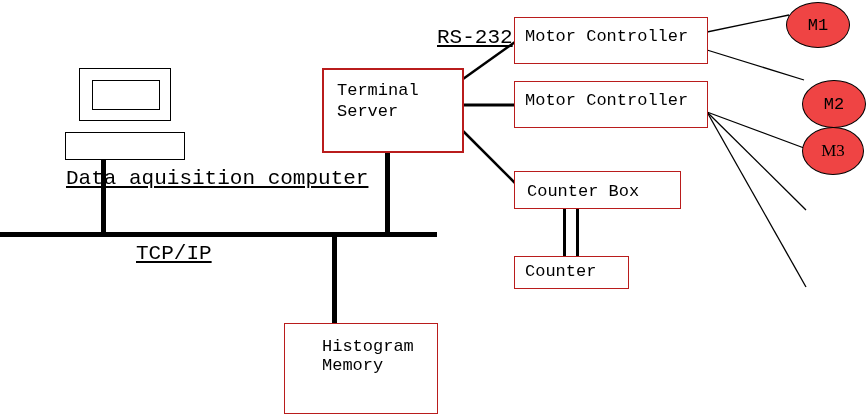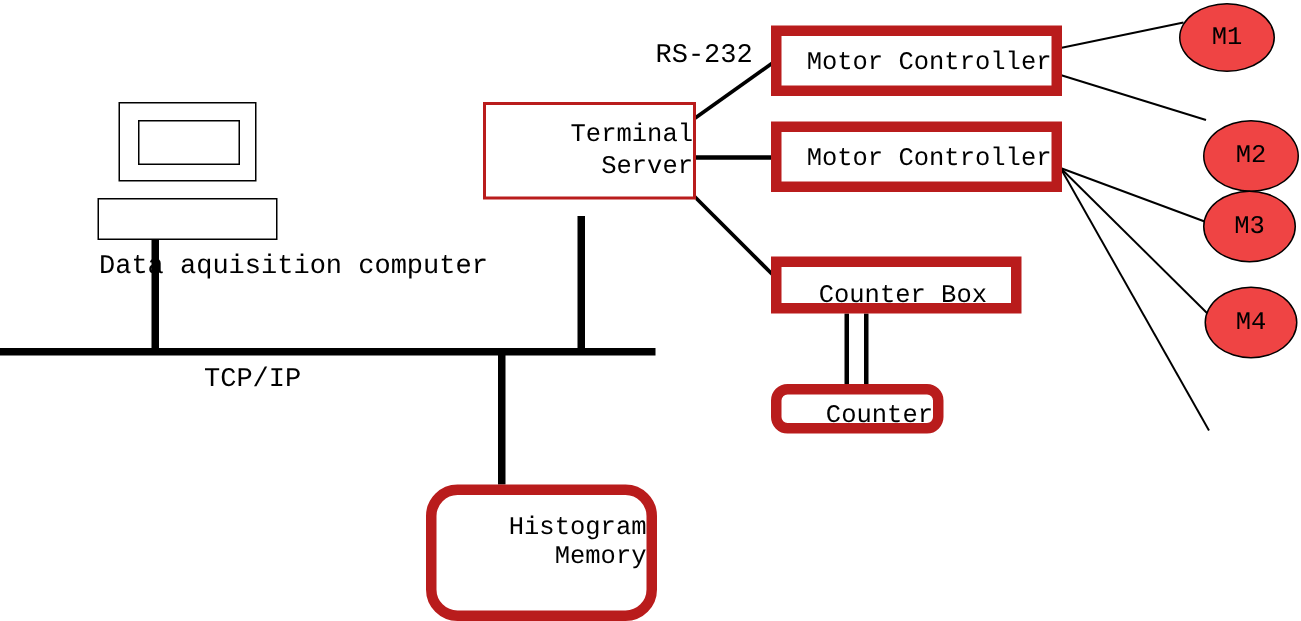--- a/index.html
+++ b/index.html
@@ -13,59 +13,59 @@
     overflow: hidden;
   }
   #lines-layer {
     position: absolute;
     left: 0; top: 0;
     width: 867px; height: 414px;
   }
   .box {
     position: absolute;
     box-sizing: border-box;
-    border: 7px solid #b91c1c;
+    border: 1px solid #b91c1c;
     background: #fff;
     font-size: 17px;
     line-height: 21px;
     white-space: pre-line;
-    text-align: right;
   }
   .label {
     position: absolute;
-    font-size: 18px;
+    font-size: 21px;
     line-height: 17px;
     white-space: pre;
+    text-decoration: underline;
   }
   .ellipse {
     position: absolute;
     box-sizing: border-box;
     border: 1px solid #000;
     border-radius: 50%;
     background: #ef4444;
     font-size: 17px;
     display: flex;
     align-items: center;
     justify-content: center;
   }
   
   #monitor-outer { position: absolute; left: 79px; top: 68px; width: 90px; height: 51px; border: 1px solid #000; background: #fff; }
   #monitor-screen { position: absolute; left: 92px; top: 80px; width: 66px; height: 28px; border: 1px solid #000; background: #fff; }
   #keyboard { position: absolute; left: 65px; top: 132px; width: 118px; height: 26px; border: 1px solid #000; background: #fff; }
 
-  #terminal-server { left: 322px; top: 68px; width: 142px; height: 65px; border-width: 2px; padding: 10px 0 0 13px; }
+  #terminal-server { left: 322px; top: 68px; width: 142px; height: 85px; border-width: 2px; padding: 10px 0 0 13px; }
   #motor-controller-1 { left: 514px; top: 17px; width: 194px; height: 47px; padding: 8px 0 0 10px; }
   #motor-controller-2 { left: 514px; top: 81px; width: 194px; height: 47px; padding: 8px 0 0 10px; }
   #counter-box { left: 514px; top: 171px; width: 167px; height: 38px; padding: 9px 16px 0 12px; }
-  #counter { left: 514px; top: 256px; width: 115px; height: 33px; padding: 4px 0 0 10px; border-radius: 11px; }
-  #histogram-memory { left: 284px; top: 323px; width: 154px; height: 91px; padding: 13px 0 0 37px; line-height: 19px; border-radius: 21px; }
+  #counter { left: 514px; top: 256px; width: 115px; height: 33px; padding: 4px 0 0 10px; }
+  #histogram-memory { left: 284px; top: 323px; width: 154px; height: 91px; padding: 13px 0 0 37px; line-height: 19px; }
 
   #motor-m1 { left: 786px; top: 2px;   width: 64px; height: 46px; }
   #motor-m2 { left: 802px; top: 80px;  width: 64px; height: 48px; }
-  #motor-m3 { left: 802px; top: 127px; width: 62px; height: 48px; }
+  #motor-m3 { left: 802px; top: 127px; width: 62px; height: 48px; font-family: Liberation Serif, serif; }
   #motor-m4 { left: 803px; top: 191px; width: 62px; height: 48px; }
   #motor-m5 { left: 802px; top: 272px; width: 62px; height: 48px; }
 
   #computer-caption { left: 66px; top: 170px; }
   #tcpip-label { left: 136px; top: 245px; }
   #rs232-label { left: 437px; top: 29px; }
 </style>
 </head>
 <body>
 
@@ -103,19 +103,18 @@
   <div class="box" id="motor-controller-1">Motor Controller</div>
   <div class="box" id="motor-controller-2">Motor Controller</div>
   <div class="box" id="counter-box">Counter Box</div>
   <div class="box" id="counter">Counter</div>
   <div class="box" id="histogram-memory">Histogram
 Memory</div>
 
   <div class="ellipse" id="motor-m1">M1</div>
   <div class="ellipse" id="motor-m2">M2</div>
   <div class="ellipse" id="motor-m3">M3</div>
-  <div class="ellipse" id="motor-m4">M4</div>
 
   <div class="label" id="computer-caption">Data aquisition computer</div>
   <div class="label" id="tcpip-label">TCP/IP</div>
   <div class="label" id="rs232-label">RS-232</div>
 
 </div>
 
 </body></html>

